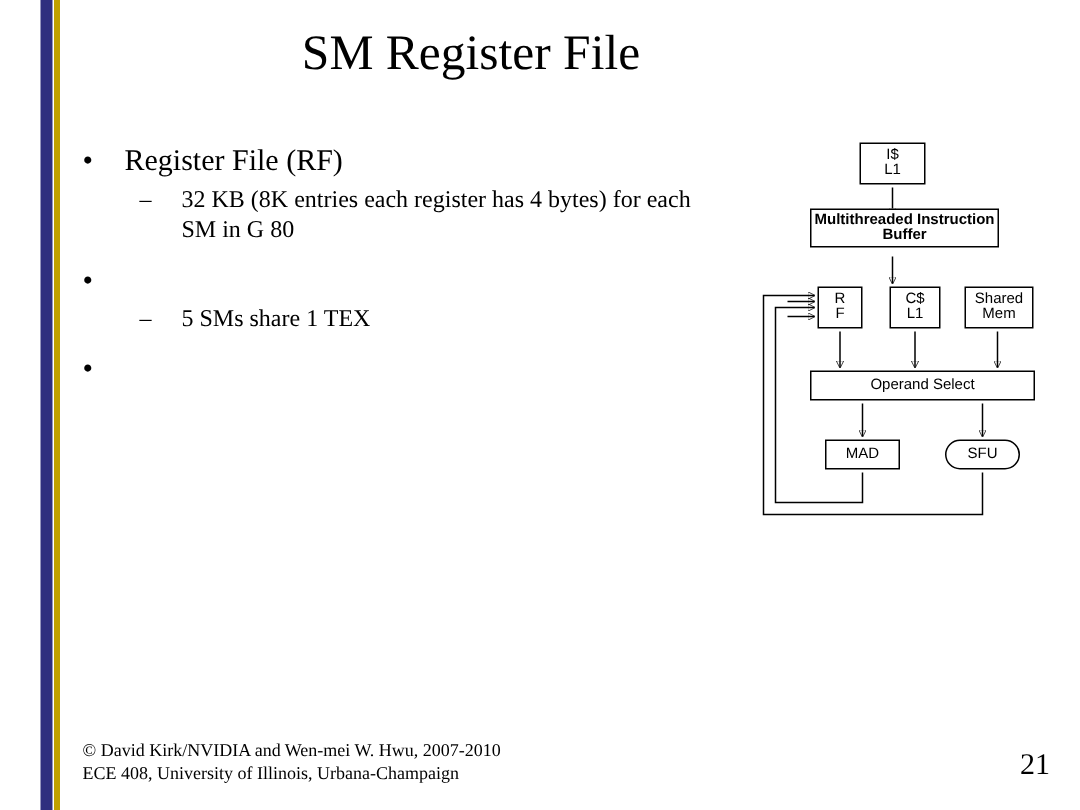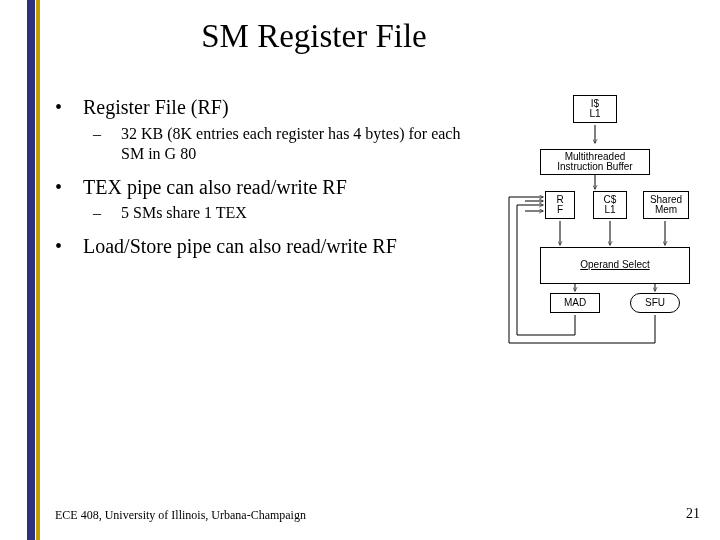--- a/index.html
+++ b/index.html
@@ -11,21 +11,21 @@
   .title { position: absolute; top: 18px; left: 0; width: 628px; text-align: center; font-size: 33px; }
   .content { position: absolute; top: 95px; left: 55px; width: 420px; font-size: 20px; line-height: 1.28; }
   .b1 { display: flex; margin-bottom: 2px; }
   .b1 .dot { width: 28px; flex: 0 0 28px; text-align: left; }
   .b2 { display: flex; font-size: 16px; margin: 3px 0 10px 38px; }
   .b2 .dash { width: 28px; flex: 0 0 28px; }
   .diagram { position: absolute; top: 95px; left: 495px; width: 210px; height: 310px; }
   .diagram svg { position:absolute; top:0; left:0; }
   .box { position: absolute; background: #fff; border: 1px solid #000; font-family: Arial, Helvetica, sans-serif; font-size: 10px; line-height: 1.05; display: flex; align-items: center; justify-content: center; text-align: center; padding: 1px 2px; }
   .footer { position: absolute; bottom: 18px; left: 55px; font-size: 12px; line-height: 1.2; }
-  .pagenum { position: absolute; bottom: 18px; right: 20px; font-size: 14px; }
+  .pagenum { position: absolute; bottom: 18px; right: 20px; font-size: 20px; }
 </style>
 </head>
 <body>
 
 <div class="slide">
   <div class="accent navy"></div>
   <div class="accent gold"></div>
 
   <div class="title">SM Register File</div>
 
@@ -33,29 +33,27 @@
     <div class="b1">
       <span class="dot">•</span>
       <span>Register File (RF)</span>
     </div>
     <div class="b2">
       <span class="dash">–</span>
       <span>32 KB (8K entries each register has 4 bytes) for each SM in G 80</span>
     </div>
     <div class="b1">
       <span class="dot">•</span>
-      <span>TEX pipe can also read/write RF</span>
     </div>
     <div class="b2">
       <span class="dash">–</span>
       <span>5 SMs share 1 TEX</span>
     </div>
     <div class="b1">
       <span class="dot">•</span>
-      <span>Load/Store pipe can also read/write RF</span>
     </div>
   </div>
 
   <div class="diagram">
     <svg width="210" height="310">
       <defs>
         <marker id="ah" viewBox="0 0 10 10" refX="9" refY="5" markerWidth="5" markerHeight="5" orient="auto">
           <path d="M 0 0 L 10 5 L 0 10 z" fill="none" stroke="#000"></path>
         </marker>
       </defs>
@@ -74,30 +72,31 @@
       <polyline points="80,220 80,240 22,240 22,110 48,110" fill="none" stroke="#000" marker-end="url(#ah)"></polyline>
 
       <polyline points="160,220 160,248 14,248 14,102 48,102" fill="none" stroke="#000" marker-end="url(#ah)"></polyline>
 
       <line x1="30" y1="106" x2="48" y2="106" stroke="#000" marker-end="url(#ah)"></line>
       <line x1="30" y1="116" x2="48" y2="116" stroke="#000" marker-end="url(#ah)"></line>
     </svg>
 
     <div class="box" style="left:78px; top:0; width:44px; height:28px; white-space:pre;">I$
 L1</div>
-    <div class="box" style="left:45px; top:54px; width:110px; height:26px;">Multithreaded
+    <div class="box" style="left:45px; top:44px; width:126px; height:26px;font-weight:bold;">Multithreaded
 Instruction Buffer</div>
     <div class="box" style="left:50px; top:96px; width:30px; height:28px; white-space:pre;">R
 F</div>
     <div class="box" style="left:98px; top:96px; width:34px; height:28px; white-space:pre;">C$
 L1</div>
     <div class="box" style="left:148px; top:96px; width:46px; height:28px;">Shared
 Mem</div>
-    <div class="box" style="left:45px; top:152px; width:150px; height:37px;text-decoration:underline;">Operand Select</div>
+    <div class="box" style="left:45px; top:152px; width:150px; height:20px;">Operand Select</div>
     <div class="box" style="left:55px; top:198px; width:50px; height:20px;">MAD</div>
     <div class="box" style="left:135px; top:198px; width:50px; height:20px;border-radius:10px;">SFU</div>
   </div>
 
   <div class="footer">
+    <div>© David Kirk/NVIDIA and Wen-mei W. Hwu, 2007-2010</div>
     <div>ECE 408, University of Illinois, Urbana-Champaign</div>
   </div>
   <div class="pagenum">21</div>
 </div>
 
 </body></html>

